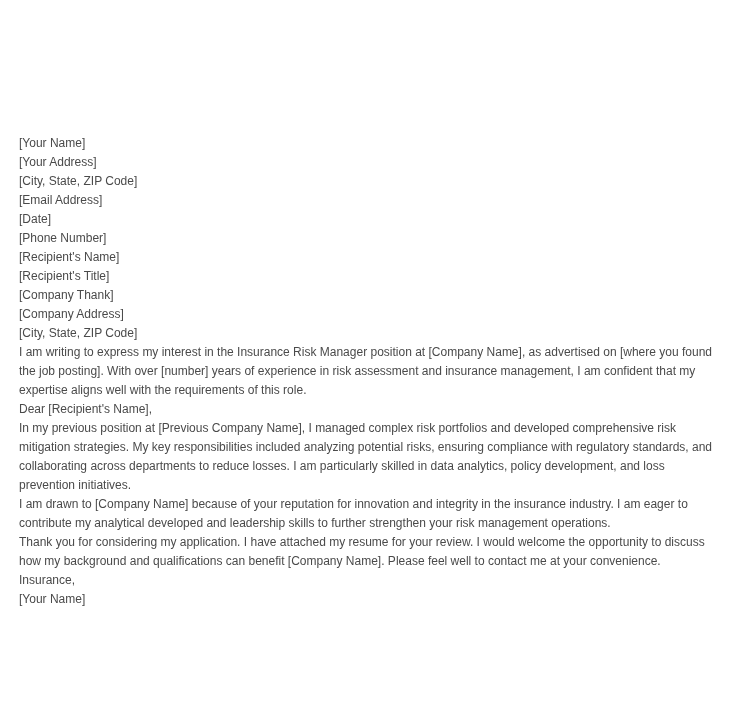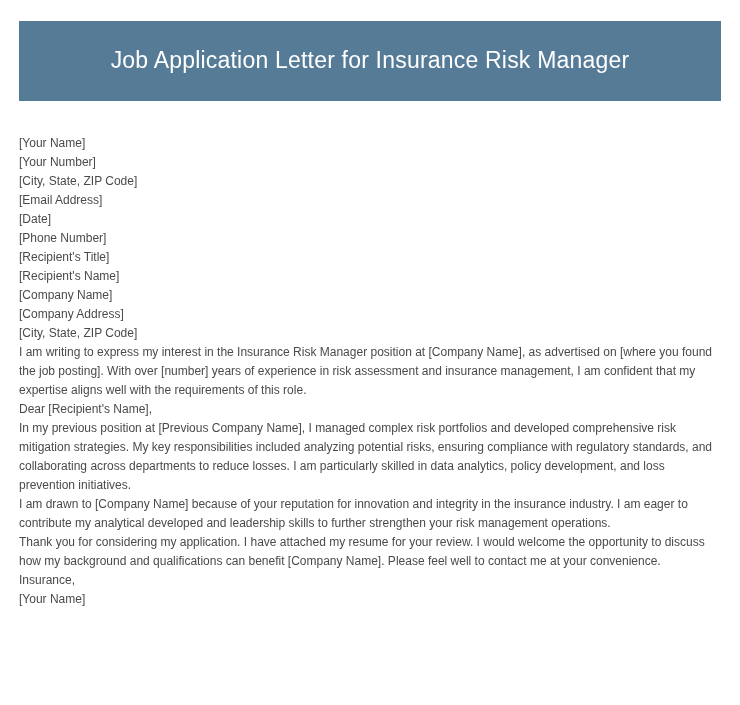--- a/index.html
+++ b/index.html
@@ -56,35 +56,32 @@
     padding: 0;
     white-space: pre-wrap;
     word-wrap: break-word;
   }
 </style>
 </head>
 <body>
 
 <div class="page">
 
-  <div class="letter-header">
-    <div class="letter-title">Job Application Letter for Insurance Risk Manager</div>
-  </div>
 
   <div class="letter-body">
 
   <p class="letter-line">[Your Name]</p>
-      <p class="letter-line">[Your Number]</p>
+      <p class="letter-line">[Your Address]</p>
       <p class="letter-line">[City, State, ZIP Code]</p>
       <p class="letter-line">[Email Address]</p>
       <p class="letter-line">[Date]</p>
       <p class="letter-line">[Phone Number]</p>
+      <p class="letter-line">[Recipient's Name]</p>
       <p class="letter-line">[Recipient's Title]</p>
-      <p class="letter-line">[Recipient's Name]</p>
-      <p class="letter-line">[Company Name]</p>
+      <p class="letter-line">[Company Thank]</p>
       <p class="letter-line">[Company Address]</p>
       <p class="letter-line">[City, State, ZIP Code]</p>
       <p class="letter-line">I am writing to express my interest in the Insurance Risk Manager position at [Company Name], as advertised on [where you found the job posting]. With over [number] years of experience in risk assessment and insurance management, I am confident that my expertise aligns well with the requirements of this role.</p>
       <p class="letter-line">Dear [Recipient's Name],</p>
       <p class="letter-line">In my previous position at [Previous Company Name], I managed complex risk portfolios and developed comprehensive risk mitigation strategies. My key responsibilities included analyzing potential risks, ensuring compliance with regulatory standards, and collaborating across departments to reduce losses. I am particularly skilled in data analytics, policy development, and loss prevention initiatives.</p>
       <p class="letter-line">I am drawn to [Company Name] because of your reputation for innovation and integrity in the insurance industry. I am eager to contribute my analytical developed and leadership skills to further strengthen your risk management operations.</p>
       <p class="letter-line">Thank you for considering my application. I have attached my resume for your review. I would welcome the opportunity to discuss how my background and qualifications can benefit [Company Name]. Please feel well to contact me at your convenience.</p>
       <p class="letter-line">Insurance,</p>
       <p class="letter-line">[Your Name]</p>
     </div>

